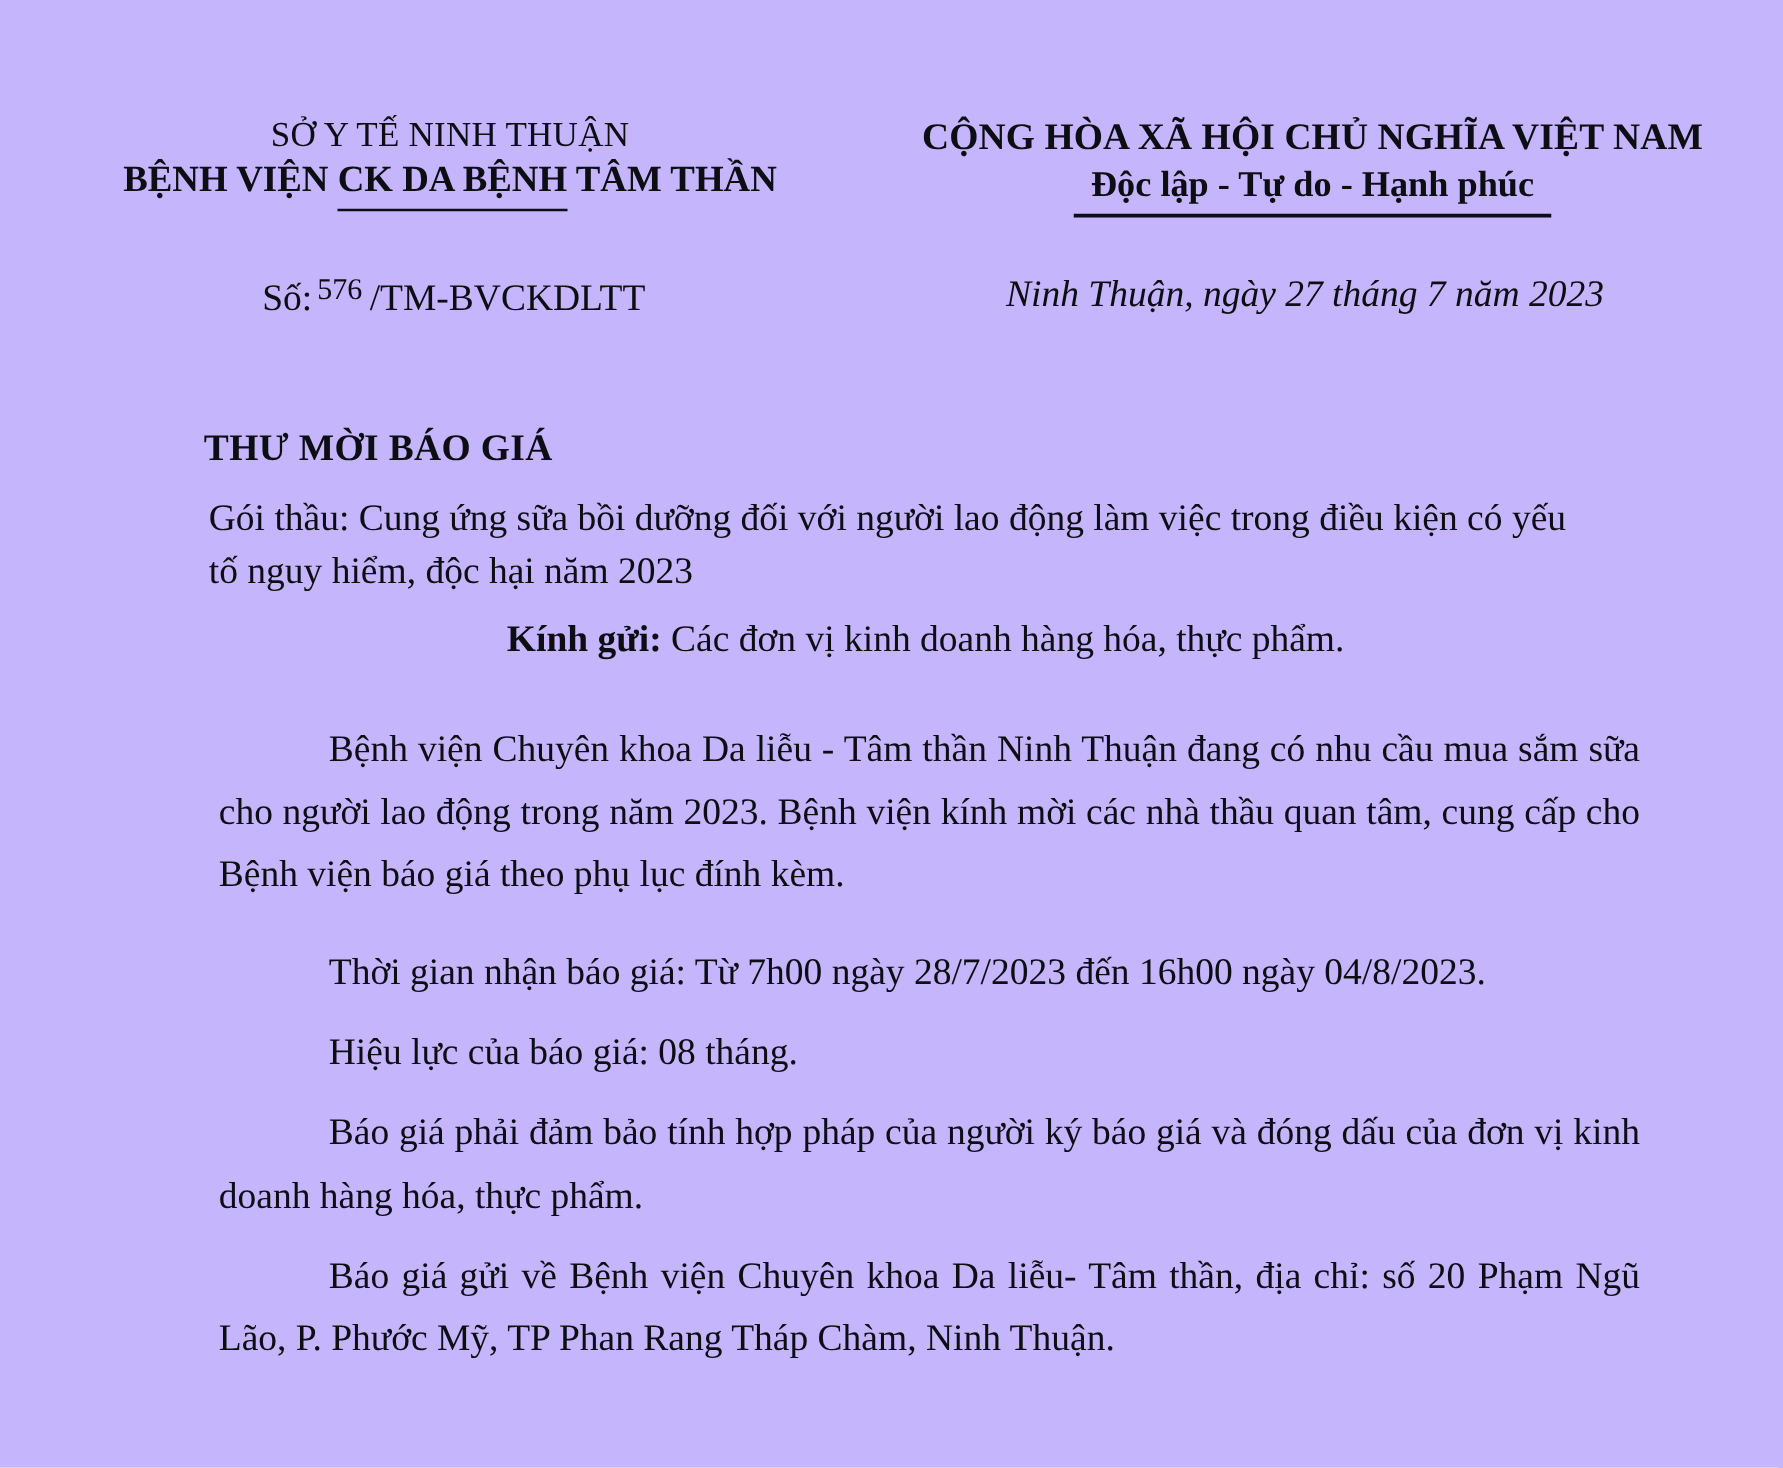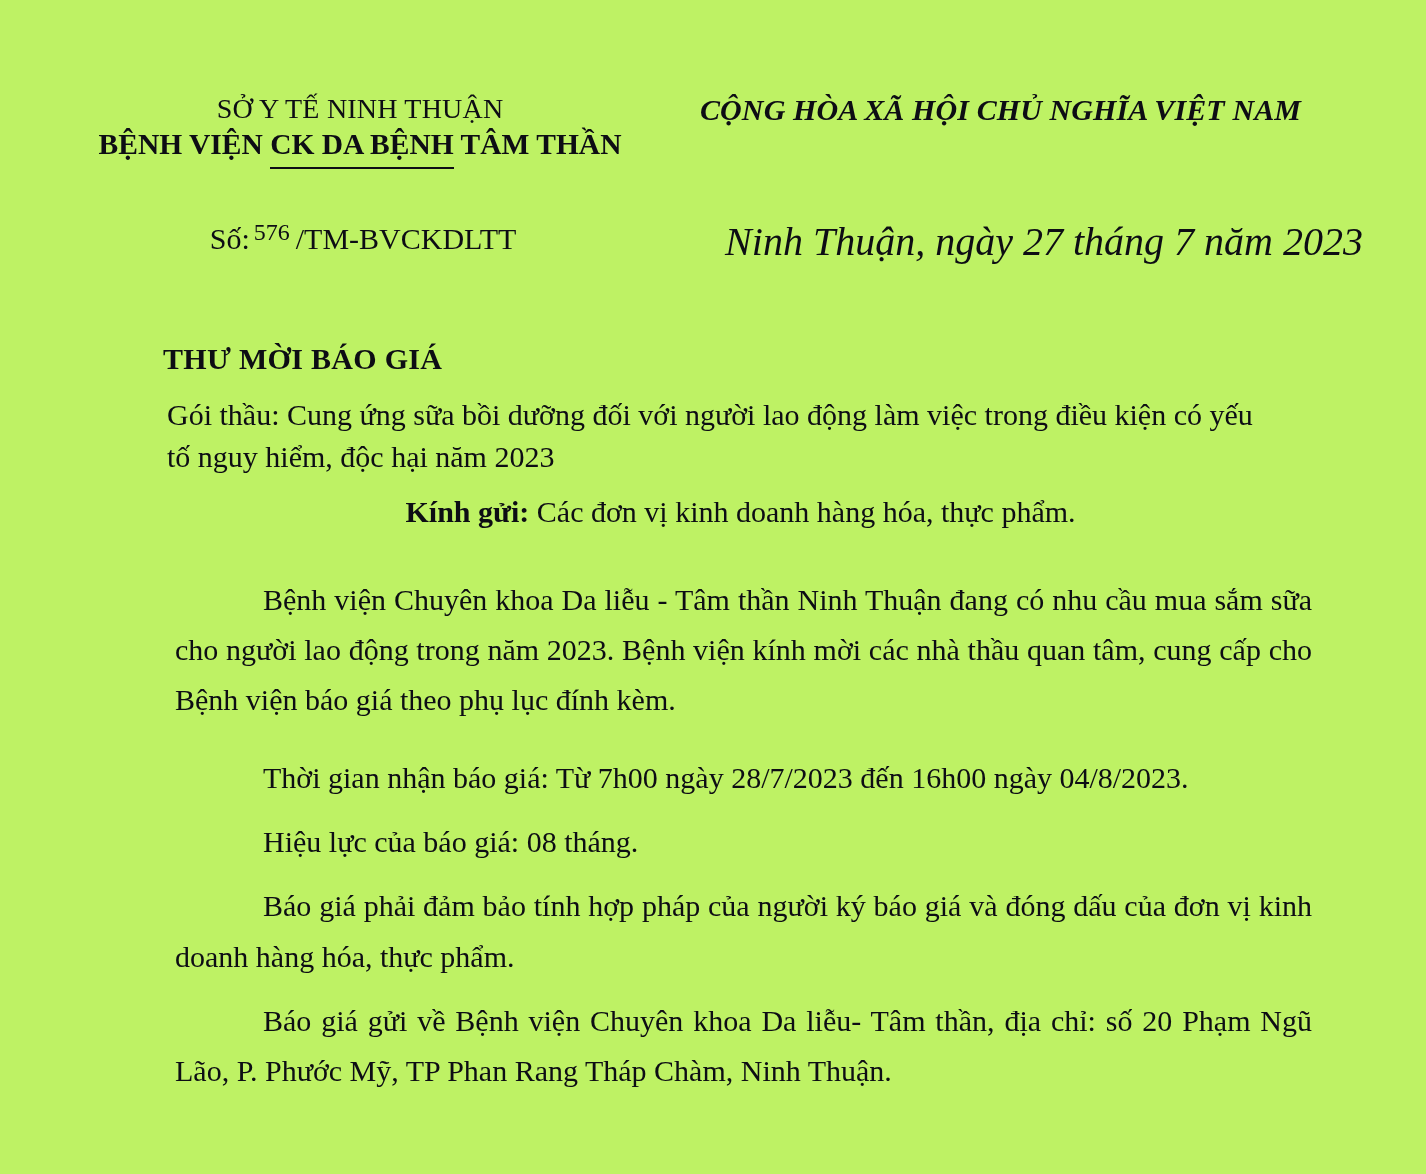--- a/index.html
+++ b/index.html
@@ -15,42 +15,42 @@
     position: relative;
     font-family: "Liberation Serif", "DejaVu Serif", serif;
     color: #0d0d14;
     -webkit-font-smoothing: antialiased;
   }
 
   .page {
     position: relative;
     width: 1426px;
     height: 1174px;
-    background: #bef264;
+    background: #c4b5fd;
   }
 
   
   .doc-header {
     position: absolute;
     top: 92px;
     left: 0;
     width: 1426px;
     display: flex;
     align-items: flex-start;
   }
   .hdr-col-left {
     width: 700px;
     text-align: center;
     padding-left: 20px;
     box-sizing: border-box;
   }
   .hdr-col-right {
     width: 700px;
-    box-sizing: border-box;
-    font-style: italic;
+    text-align: center;
+    box-sizing: border-box;
   }
 
   .org-sup {
     font-size: 28px;
     letter-spacing: 0.2px;
     line-height: 1.18;
     white-space: nowrap;
   }
   .org-main {
     font-size: 29.5px;
@@ -129,21 +129,21 @@
     vertical-align: 9px;
     padding: 0 6px 0 4px;
   }
   .ref-right {
     width: 700px;
     text-align: center;
     padding-right: 12px;
     box-sizing: border-box;
   }
   .date-text {
-    font-size: 40px;
+    font-size: 30px;
     font-style: italic;
     line-height: 1.2;
     white-space: nowrap;
   }
 
   
   .title-block {
     position: absolute;
     top: 340px;
     left: 163px;
@@ -198,20 +198,24 @@
 
   <div class="doc-header">
 
     <div class="hdr-col-left">
       <div class="org-sup">SỞ Y TẾ NINH THUẬN</div>
       <div class="org-main"><span>BỆNH VIỆN </span><span class="u-seg">CK DA BỆNH</span><span> TÂM THẦN</span></div>
     </div>
 
     <div class="hdr-col-right">
       <div class="nation-line">CỘNG HÒA XÃ HỘI CHỦ NGHĨA VIỆT NAM</div>
+      <div class="motto-wrap">
+        <div class="motto">Độc lập - Tự do - Hạnh phúc</div>
+        <div class="motto-rule"></div>
+      </div>
     </div>
 
   </div>
 
   <div class="ref-row">
     <div class="ref-left">
       <div class="ref-text"><span>Số:</span><span class="ref-num">576</span><span>/TM-BVCKDLTT</span></div>
     </div>
     <div class="ref-right">
       <div class="date-text">Ninh Thuận, ngày 27 tháng 7 năm 2023</div>

